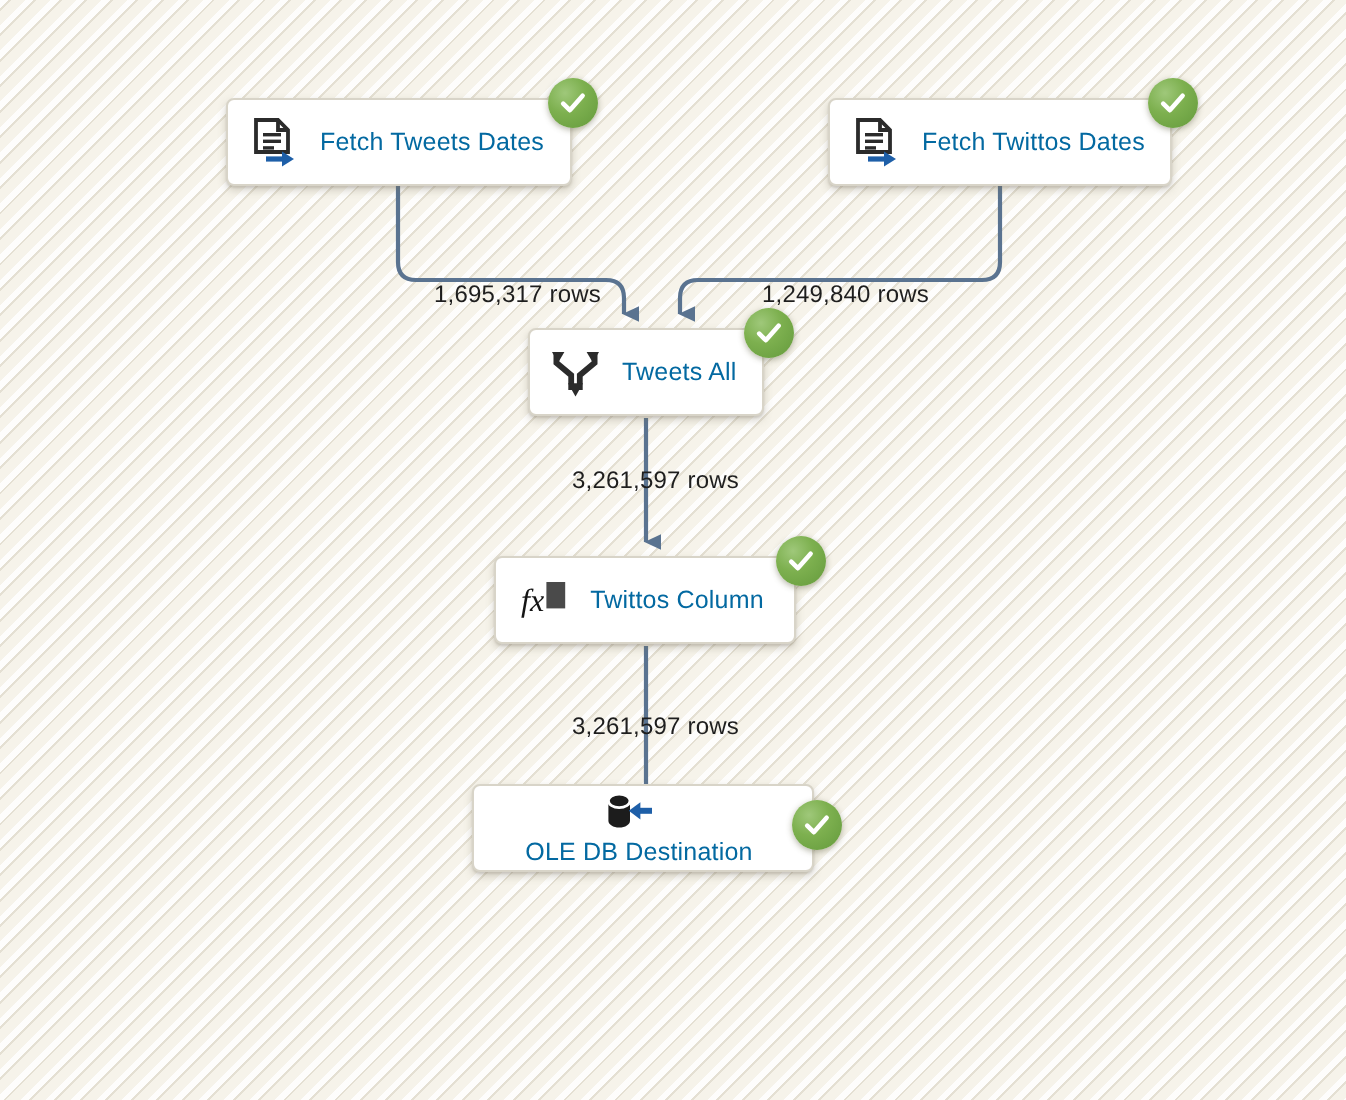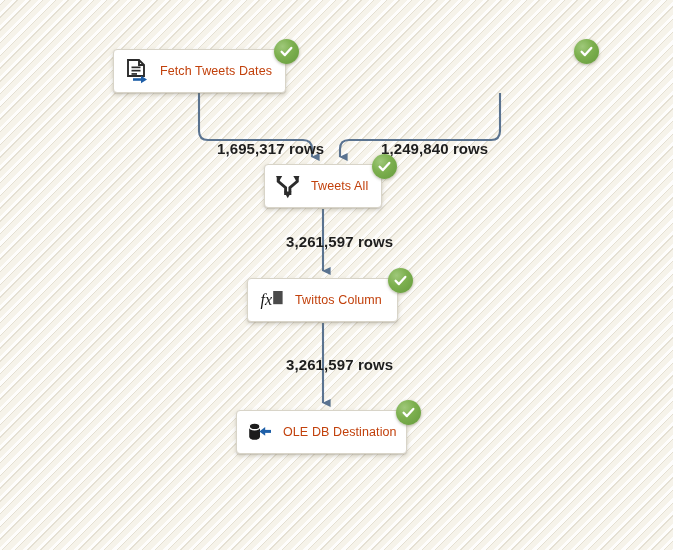--- a/index.html
+++ b/index.html
@@ -58,31 +58,31 @@
   .node-icon {
     width: 26px;
     height: 26px;
     flex: 0 0 26px;
     position: relative;
     margin-right: 10px;
   }
   .node-icon svg { display: block; }
   .node-label {
     font-size: 12.5px;
-    color: #c2410c;
+    color: #0369a1;
     white-space: nowrap;
     letter-spacing: 0.1px;
   }
 
   
   #node-fetch-tweets      { left: 113px; top: 49px;  width: 173px; }
   #node-fetch-twittos     { left: 414px; top: 49px;  width: 172px; }
   #node-union-all         { left: 264px; top: 164px; width: 118px; }
   #node-derived-column    { left: 247px; top: 278px; width: 151px; justify-content: center; }
-  #node-ole-db-destination{ left: 236px; top: 410px; width: 171px; }
+  #node-ole-db-destination{ left: 236px; top: 392px; width: 171px; flex-direction: column; }
 
   
   .badge {
     position: absolute;
     width: 25px;
     height: 25px;
     border-radius: 50%;
     z-index: 5;
     background:
       radial-gradient(circle at 34% 30%, #9fc87a 0%, #7db04f 42%, #649a3c 100%);
@@ -95,26 +95,25 @@
 
   #badge-fetch-tweets       { left: 274px; top: 39px; }
   #badge-fetch-twittos      { left: 574px; top: 39px; }
   #badge-union-all          { left: 372px; top: 154px; }
   #badge-derived-column     { left: 388px; top: 268px; }
   #badge-ole-db-destination { left: 396px; top: 400px; }
 
   
   .rowlabel {
     position: absolute;
-    font-size: 15px;
+    font-size: 12px;
     color: #1e1e1e;
     white-space: nowrap;
     z-index: 4;
     letter-spacing: 0.1px;
-    font-weight: bold;
   }
   #rowlabel-left-source  { left: 217px; top: 140px; }
   #rowlabel-right-source { left: 381px; top: 140px; }
   #rowlabel-union-out    { left: 286px; top: 233px; }
   #rowlabel-derived-out  { left: 286px; top: 356px; }
 </style>
 </head>
 <body>
 
 <div id="canvas">
@@ -148,20 +147,34 @@
       </svg>
     </span>
     <span class="node-label">Fetch Tweets Dates</span>
   </div>
   <div class="badge" id="badge-fetch-tweets">
     <svg width="15" height="15" viewBox="0 0 15 15">
       <path d="M2.6 7.8 L5.9 11.1 L12.3 3.9" fill="none" stroke="#ffffff" stroke-width="2.3" stroke-linecap="round" stroke-linejoin="round"></path>
     </svg>
   </div>
 
+  <div class="node" id="node-fetch-twittos">
+    <span class="node-icon">
+      <svg width="26" height="26" viewBox="0 0 26 26">
+        <path d="M4 2 H15 L20 7 V18 H4 Z" fill="#ffffff" stroke="#2b2b2b" stroke-width="1.9"></path>
+        <path d="M15 2 V7 H20" fill="none" stroke="#2b2b2b" stroke-width="1.9"></path>
+        <rect x="7.5" y="8.5" width="9" height="1.7" fill="#2b2b2b"></rect>
+        <rect x="7.5" y="11.8" width="9" height="1.7" fill="#2b2b2b"></rect>
+        <rect x="7.5" y="15.1" width="5.5" height="1.7" fill="#2b2b2b"></rect>
+        <path d="M9 21.5 H18" stroke="#1e5fa8" stroke-width="2.6"></path>
+        <path d="M17 17.8 L23 21.5 L17 25.2 Z" fill="#1e5fa8"></path>
+      </svg>
+    </span>
+    <span class="node-label">Fetch Twittos Dates</span>
+  </div>
   <div class="badge" id="badge-fetch-twittos">
     <svg width="15" height="15" viewBox="0 0 15 15">
       <path d="M2.6 7.8 L5.9 11.1 L12.3 3.9" fill="none" stroke="#ffffff" stroke-width="2.3" stroke-linecap="round" stroke-linejoin="round"></path>
     </svg>
   </div>
 
   <div class="node" id="node-union-all">
     <span class="node-icon">
       <svg width="26" height="26" viewBox="0 0 26 26">
         <path d="M3.2 3.6 L3.2 8.4 L10.6 14.6 L10.6 22.0" fill="none" stroke="#2b2b2b" stroke-width="2.9" stroke-linejoin="miter"></path>

